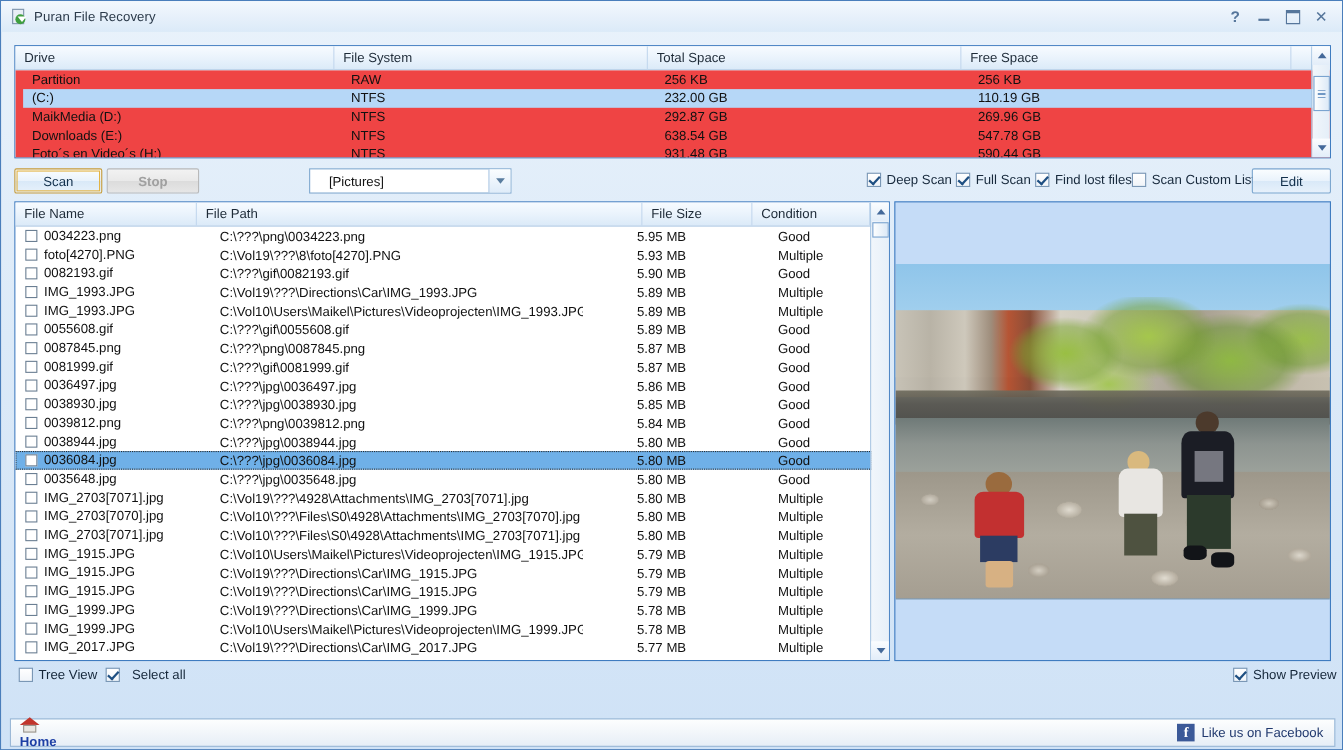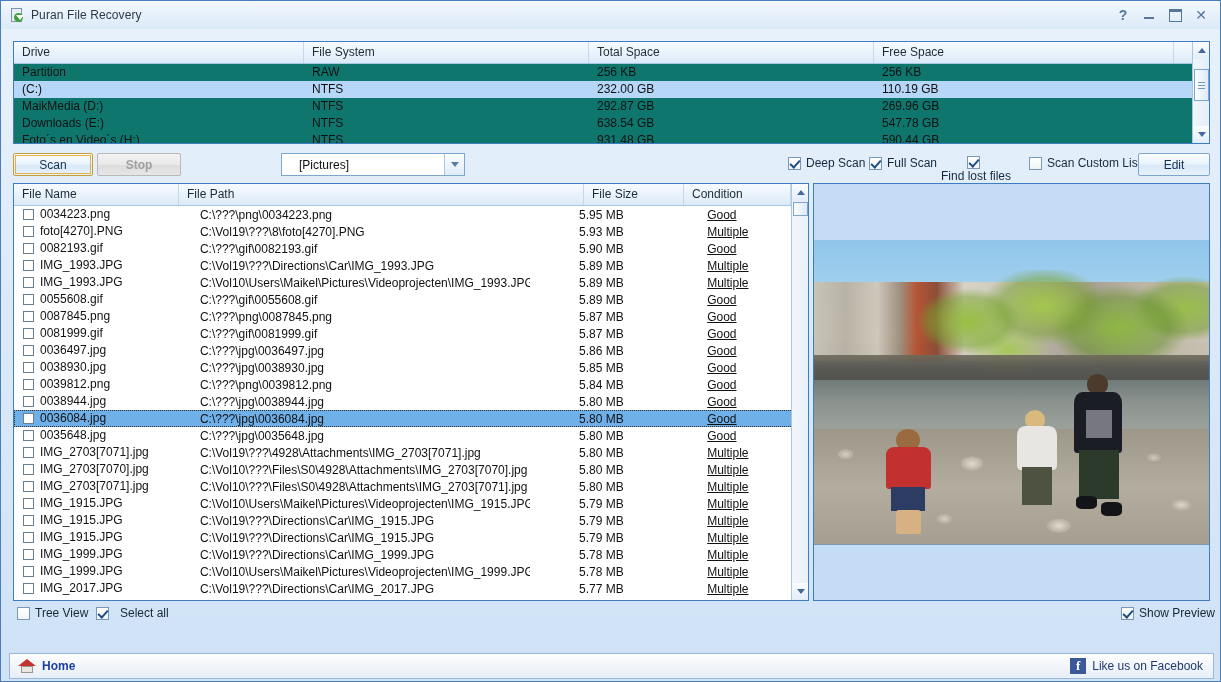--- a/index.html
+++ b/index.html
@@ -106,21 +106,21 @@
   .grid-header .hcell {
     font-size: 12px;
     color: #1e2b38;
     padding: 3px 0 0 8px;
     box-sizing: border-box;
     border-right: 1px solid #c3d8ee;
     height: 21px;
     overflow: hidden;
     white-space: nowrap;
   }
-  .grid-body { background: #0f766e; }
+  .grid-body { background: #ef4444; padding-left: 7px; }
   .drow {
     display: flex;
     height: 17px;
     line-height: 17px;
     font-size: 12px;
     color: #111;
     white-space: nowrap;
   }
   .drow.sel { background: #b6d7f7; }
   .drow .dcell {
@@ -255,21 +255,21 @@
     content: "";
     position: absolute;
     left: 3px; top: 0px;
     width: 4px; height: 8px;
     border: solid #1e4f82;
     border-width: 0 2px 2px 0;
     transform: rotate(42deg);
   }
   #chk-deep   { left: 775px; }
   #chk-full   { left: 856px; }
-  #chk-lost   { left: 928px; flex-direction: column; }
+  #chk-lost   { left: 928px; }
   #chk-custom { left: 1016px; }
   #btn-edit   { left: 1125px; width: 72px; top:0; }
 
   
   #file-panel {
     position: absolute;
     left: 12px; top: 182px;
     width: 796px; height: 418px;
     background: #fff;
     border: 1px solid #3f7cc0;
@@ -309,21 +309,21 @@
     width: 11px; height: 11px;
     border: 1px solid #6b7f93;
     background: #fff;
     box-sizing: border-box;
     margin: 0 6px 0 8px;
     flex: none;
   }
   .w-name { width: 165px; }
   .w-path { width: 405px; }
   .w-size { width: 100px; }
-  .w-cond { width: 107px; text-decoration: underline; }
+  .w-cond { width: 107px; }
 
   #file-scroll {
     position: absolute;
     right: 0; top: 0;
     width: 17px; height: 416px;
     background: linear-gradient(to right, #f1f6fb, #e7f0f9);
     border-left: 1px solid #a9c6e3;
     box-sizing: border-box;
   }
 
@@ -439,23 +439,24 @@
     width: 1205px; height: 26px;
     background: linear-gradient(to bottom, #fdfefe 0%, #f2f6fa 50%, #e6eef6 100%);
     border: 1px solid #9bb8d6;
     box-sizing: border-box;
     display: flex;
     align-items: center;
     justify-content: space-between;
   }
   #home-link {
     display: flex;
-    align-items: center;
+    align-items: flex-start;
     margin-left: 8px;
     cursor: default;
+    flex-direction: column;
   }
   #home-icon {
     width: 18px; height: 16px;
     position: relative;
     margin-right: 6px;
   }
   #home-icon .roof {
     position:absolute; left:0; top:1px;
     width:0; height:0;
     border-left: 9px solid transparent;

